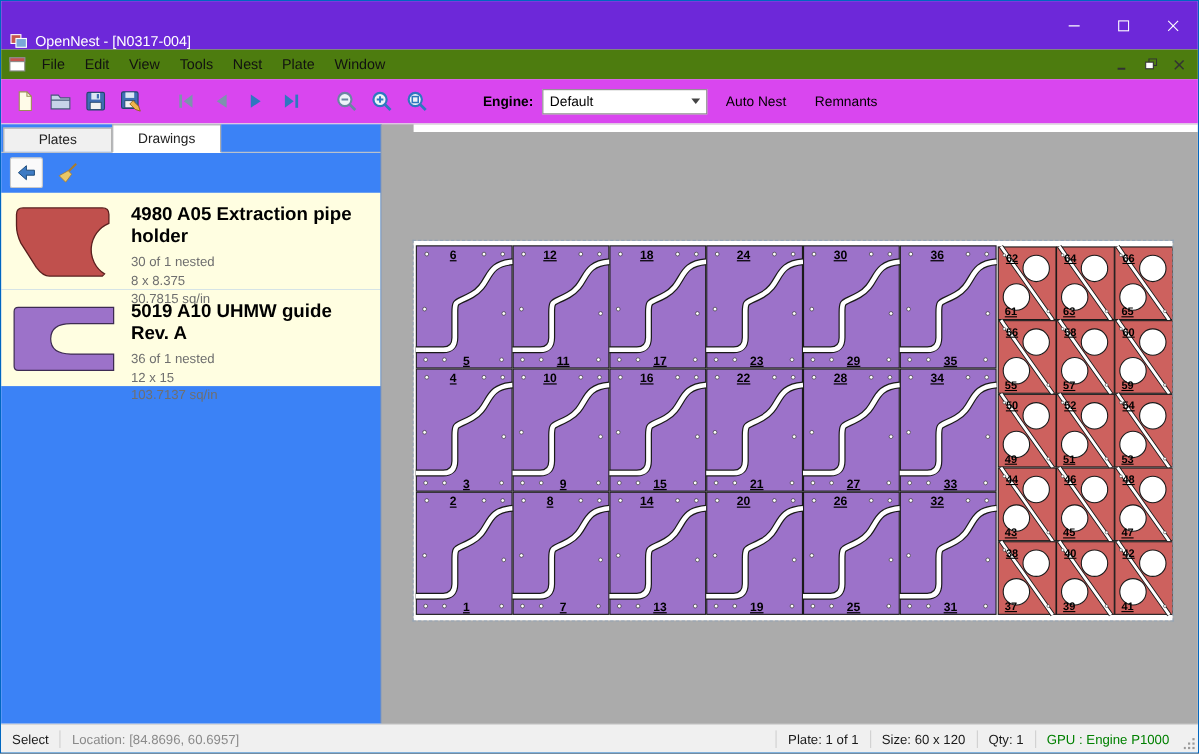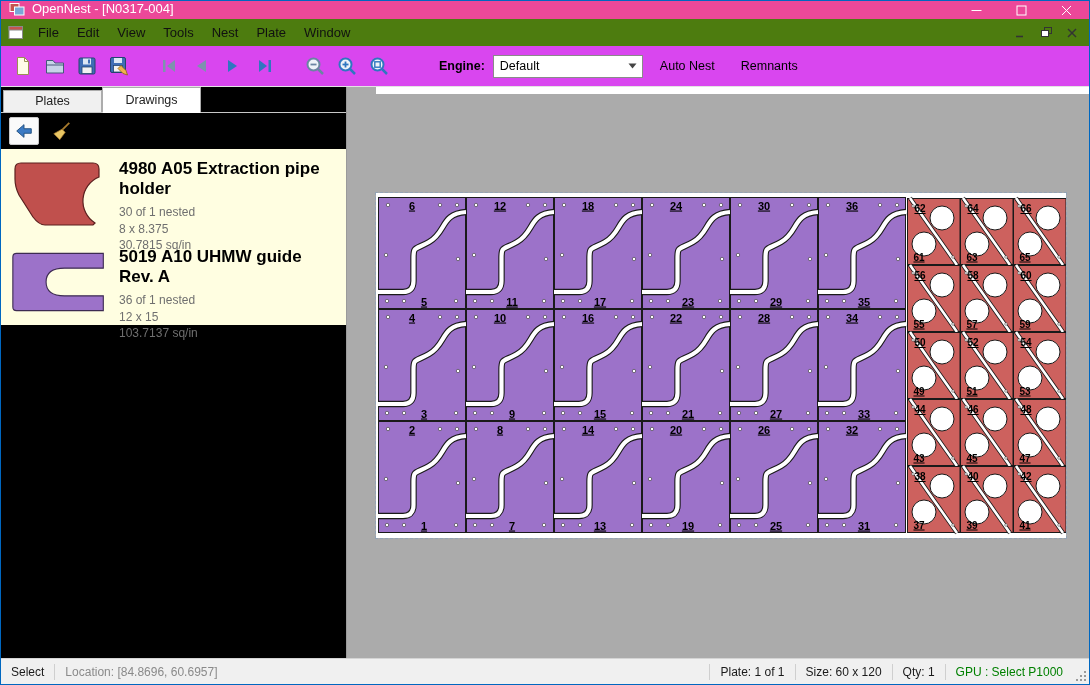--- a/index.html
+++ b/index.html
@@ -2,21 +2,21 @@
 <html><head>
 <meta charset="utf-8">
 <style>
   * { box-sizing: border-box; margin: 0; padding: 0; }
   body { font-family: "Liberation Sans", sans-serif; background:#444; }
   .window {
     width: 1090px; height: 685px; display: flex; flex-direction: column;
     border: 1px solid #0067c0; background: #fff; overflow: hidden;
   }
   
-  .titlebar { height: 18px; background: #ec4899; color:#fff; display:flex; align-items:flex-start; flex:0 0 auto; }
+  .titlebar { height: 44px; background: #6d28d9; color:#fff; display:flex; align-items:flex-end; flex:0 0 auto; }
   .tb-icon { width: 16px; height: 16px; margin: 0 7px 0 8px; }
   .tb-title { font-size: 13px; }
   .tb-controls { margin-left:auto; display:flex; height:100%; }
   .tb-btn { width: 45px; height: 100%; display:flex; align-items:center; justify-content:center; }
   
   .menubar { height: 27px; background:#4d7c0f; display:flex; align-items:center; font-size:13px; flex:0 0 auto; }
   .mdi-icon { width: 16px; height: 15px; margin: 0 5px 0 7px; }
   .menu-item { padding: 0 9px; height:100%; display:flex; align-items:center; color:#111; }
   .menu-controls { margin-left:auto; display:flex; align-items:center; padding-right:4px; }
   .mc-btn { width: 26px; height: 22px; display:flex; align-items:center; justify-content:center; color:#333; }
@@ -24,21 +24,21 @@
   .toolbar { height: 41px; background:#d946ef; border-bottom:1px solid #e3e3e3; display:flex; align-items:center; padding:0 6px; flex:0 0 auto; }
   .tool-btn { width: 32px; height: 32px; display:flex; align-items:center; justify-content:center; border:1px solid transparent; border-radius:2px; }
   .tool-group { display:flex; align-items:center; margin-right: 18px; }
   .engine-label { font-weight: bold; font-size: 12.5px; margin: 0 8px 0 26px; }
   .engine-combo { width: 150px; height: 23px; border:1px solid #8a8a8a; background:#fff; display:flex; align-items:center; font-size:12.5px; }
   .engine-combo .val { flex:1; padding-left:6px; }
   .engine-combo .caret { width: 18px; display:flex; align-items:center; justify-content:center; }
   .text-btn { font-size: 12.5px; padding: 5px 9px; margin-left: 8px; border-radius:2px; }
   
   .main { flex: 1; display:flex; min-height: 0; }
-  .left-panel { width: 346px; flex: 0 0 346px; background:#000000; border-right:1px solid #9a9a9a; display:flex; flex-direction:column; }
+  .left-panel { width: 346px; flex: 0 0 346px; background:#3b82f6; border-right:1px solid #9a9a9a; display:flex; flex-direction:column; }
   .tabstrip { height: 26px; display:flex; padding-left: 2px; border-bottom: 1px solid #c8c8c8; flex: 0 0 auto; }
   .tab { width: 99px; text-align:center; font-size:12.5px; border:1px solid #acacac; border-bottom:none; background:#f0f0f0; margin-top:3px; line-height:21px; color:#222; }
   .tab.active { background:#fff; margin-top:0; line-height:25px; margin-bottom:-1px; z-index:2; border-bottom:1px solid #fff; }
   .sub-toolbar { height: 36px; display:flex; align-items:center; gap:8px; padding: 0 8px; flex:0 0 auto; }
   .panel-btn { width: 30px; height: 28px; display:flex; align-items:center; justify-content:center; border:1px solid #c9c9c9; background:#fafafa; border-radius:2px; }
   .panel-btn.flat { border-color: transparent; background: transparent; }
   .drawing-list { flex:1; overflow:hidden; }
   .drawing-item { display:flex; gap: 10px; padding: 8px 8px 6px 8px; background:#fffee1; height: 88px; }
   .thumb { width: 100px; flex:0 0 100px; display:flex; align-items:center; justify-content:center; }
   .d-text { flex:1; padding-top:2px; }
@@ -711,21 +711,21 @@
     <span class="sb-sep"></span>
     <span class="sb-seg sb-loc">Location: [84.8696, 60.6957]</span>
     <div class="sb-right">
       <span class="sb-sep"></span>
       <span class="sb-seg">Plate: 1 of 1</span>
       <span class="sb-sep"></span>
       <span class="sb-seg">Size: 60 x 120</span>
       <span class="sb-sep"></span>
       <span class="sb-seg">Qty: 1</span>
       <span class="sb-sep"></span>
-      <span class="sb-seg" style="color: rgb(0, 128, 0);">GPU : Select P1000</span>
+      <span class="sb-seg" style="color: rgb(0, 128, 0);">GPU : Engine P1000</span>
       <span class="sb-grip">
         <svg width="11" height="11" viewBox="0 0 11 11">
           <rect x="8" y="0" width="2" height="2" fill="#9a9a9a"></rect>
           <rect x="8" y="4" width="2" height="2" fill="#9a9a9a"></rect>
           <rect x="8" y="8" width="2" height="2" fill="#9a9a9a"></rect>
           <rect x="4" y="4" width="2" height="2" fill="#9a9a9a"></rect>
           <rect x="4" y="8" width="2" height="2" fill="#9a9a9a"></rect>
           <rect x="0" y="8" width="2" height="2" fill="#9a9a9a"></rect>
         </svg>
       </span>

